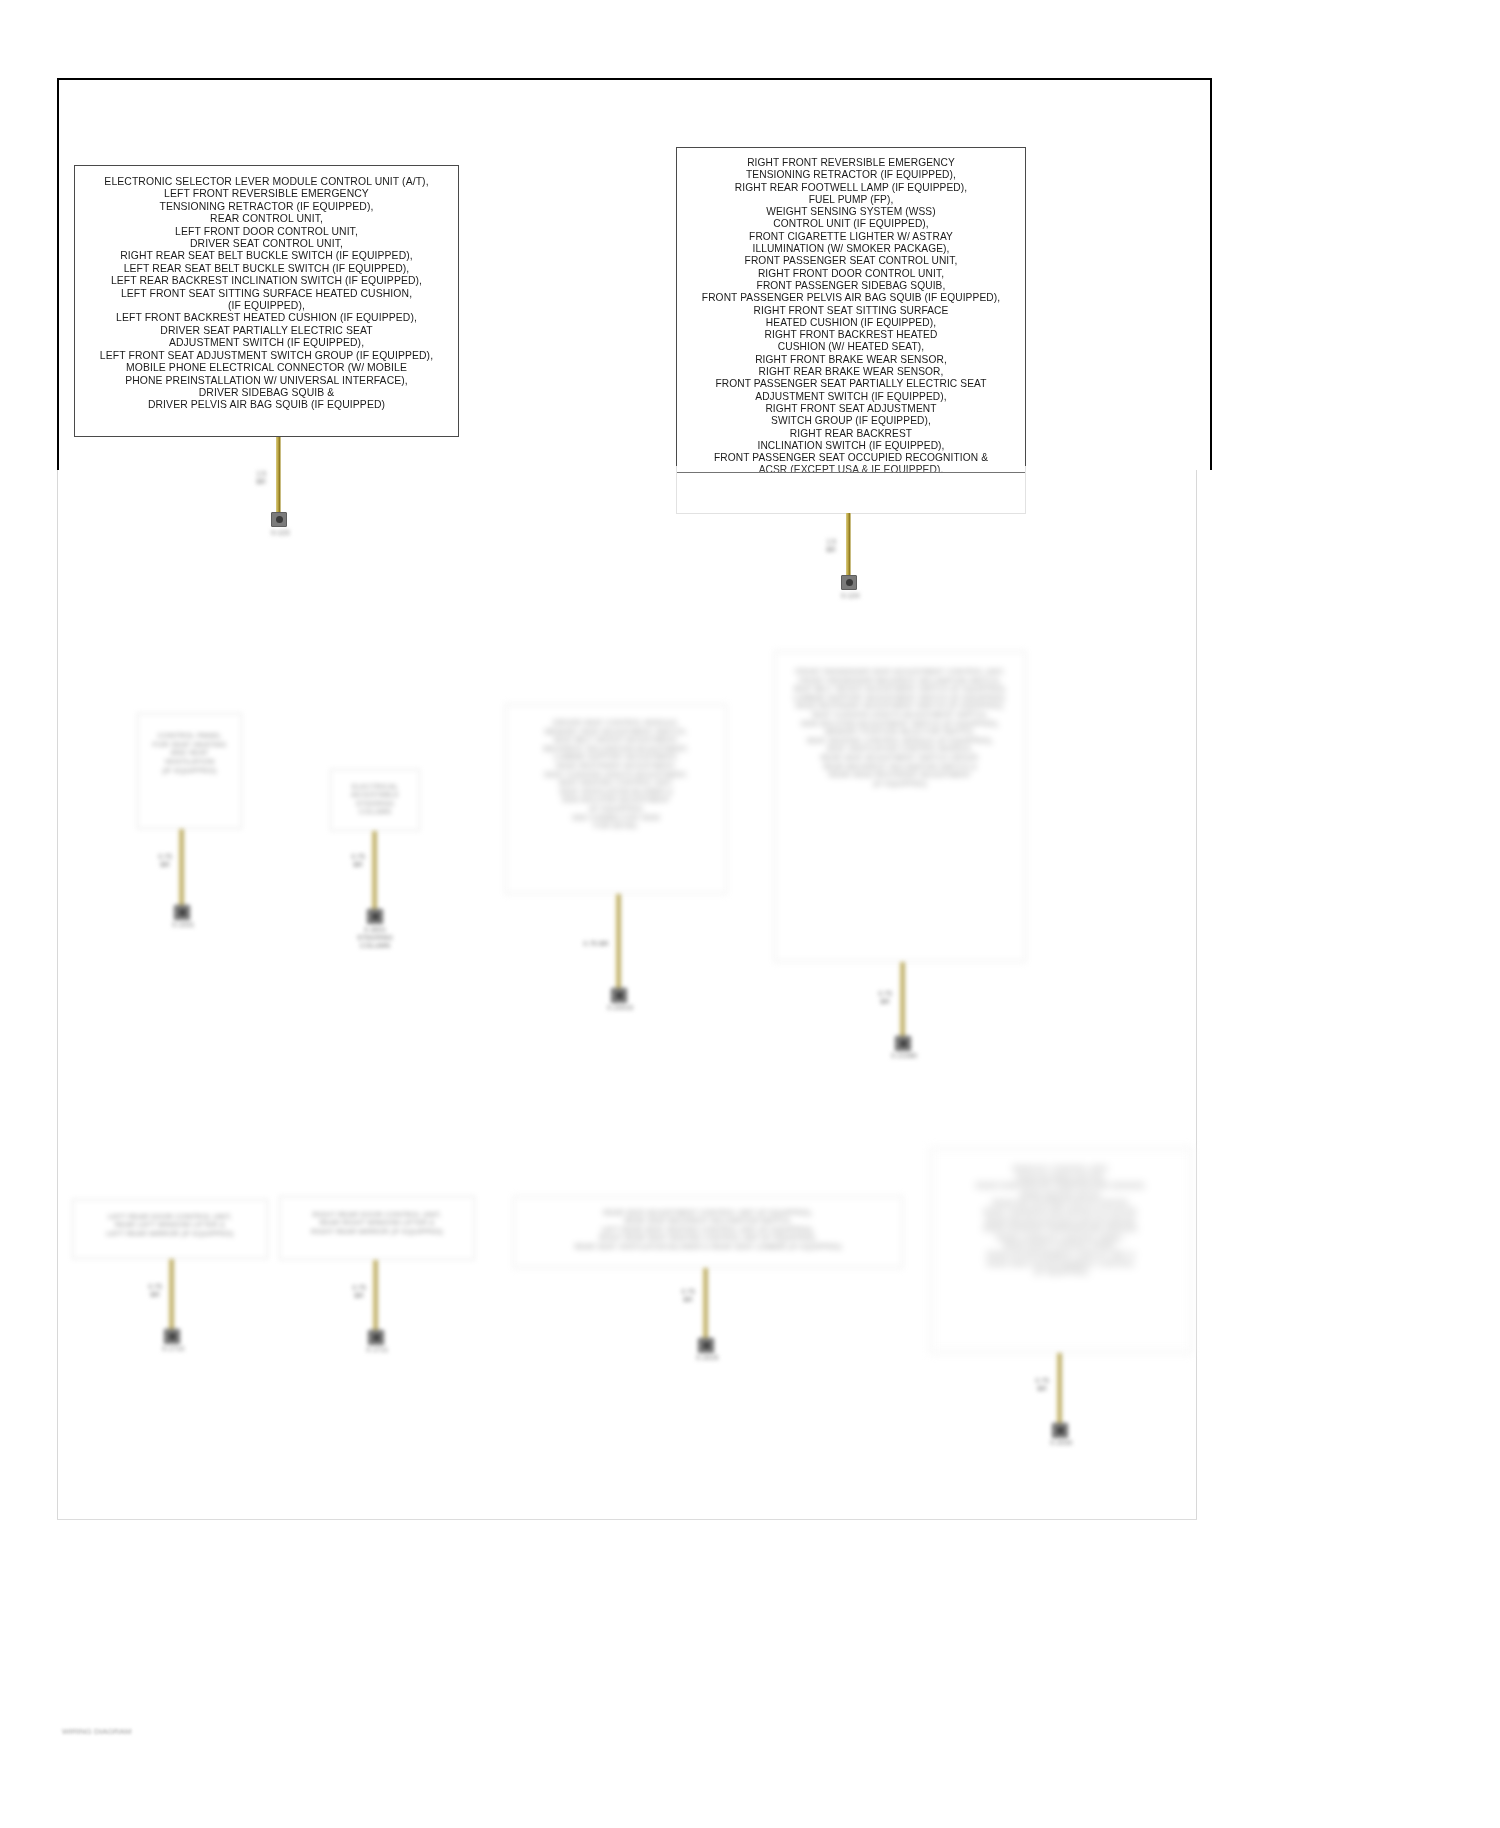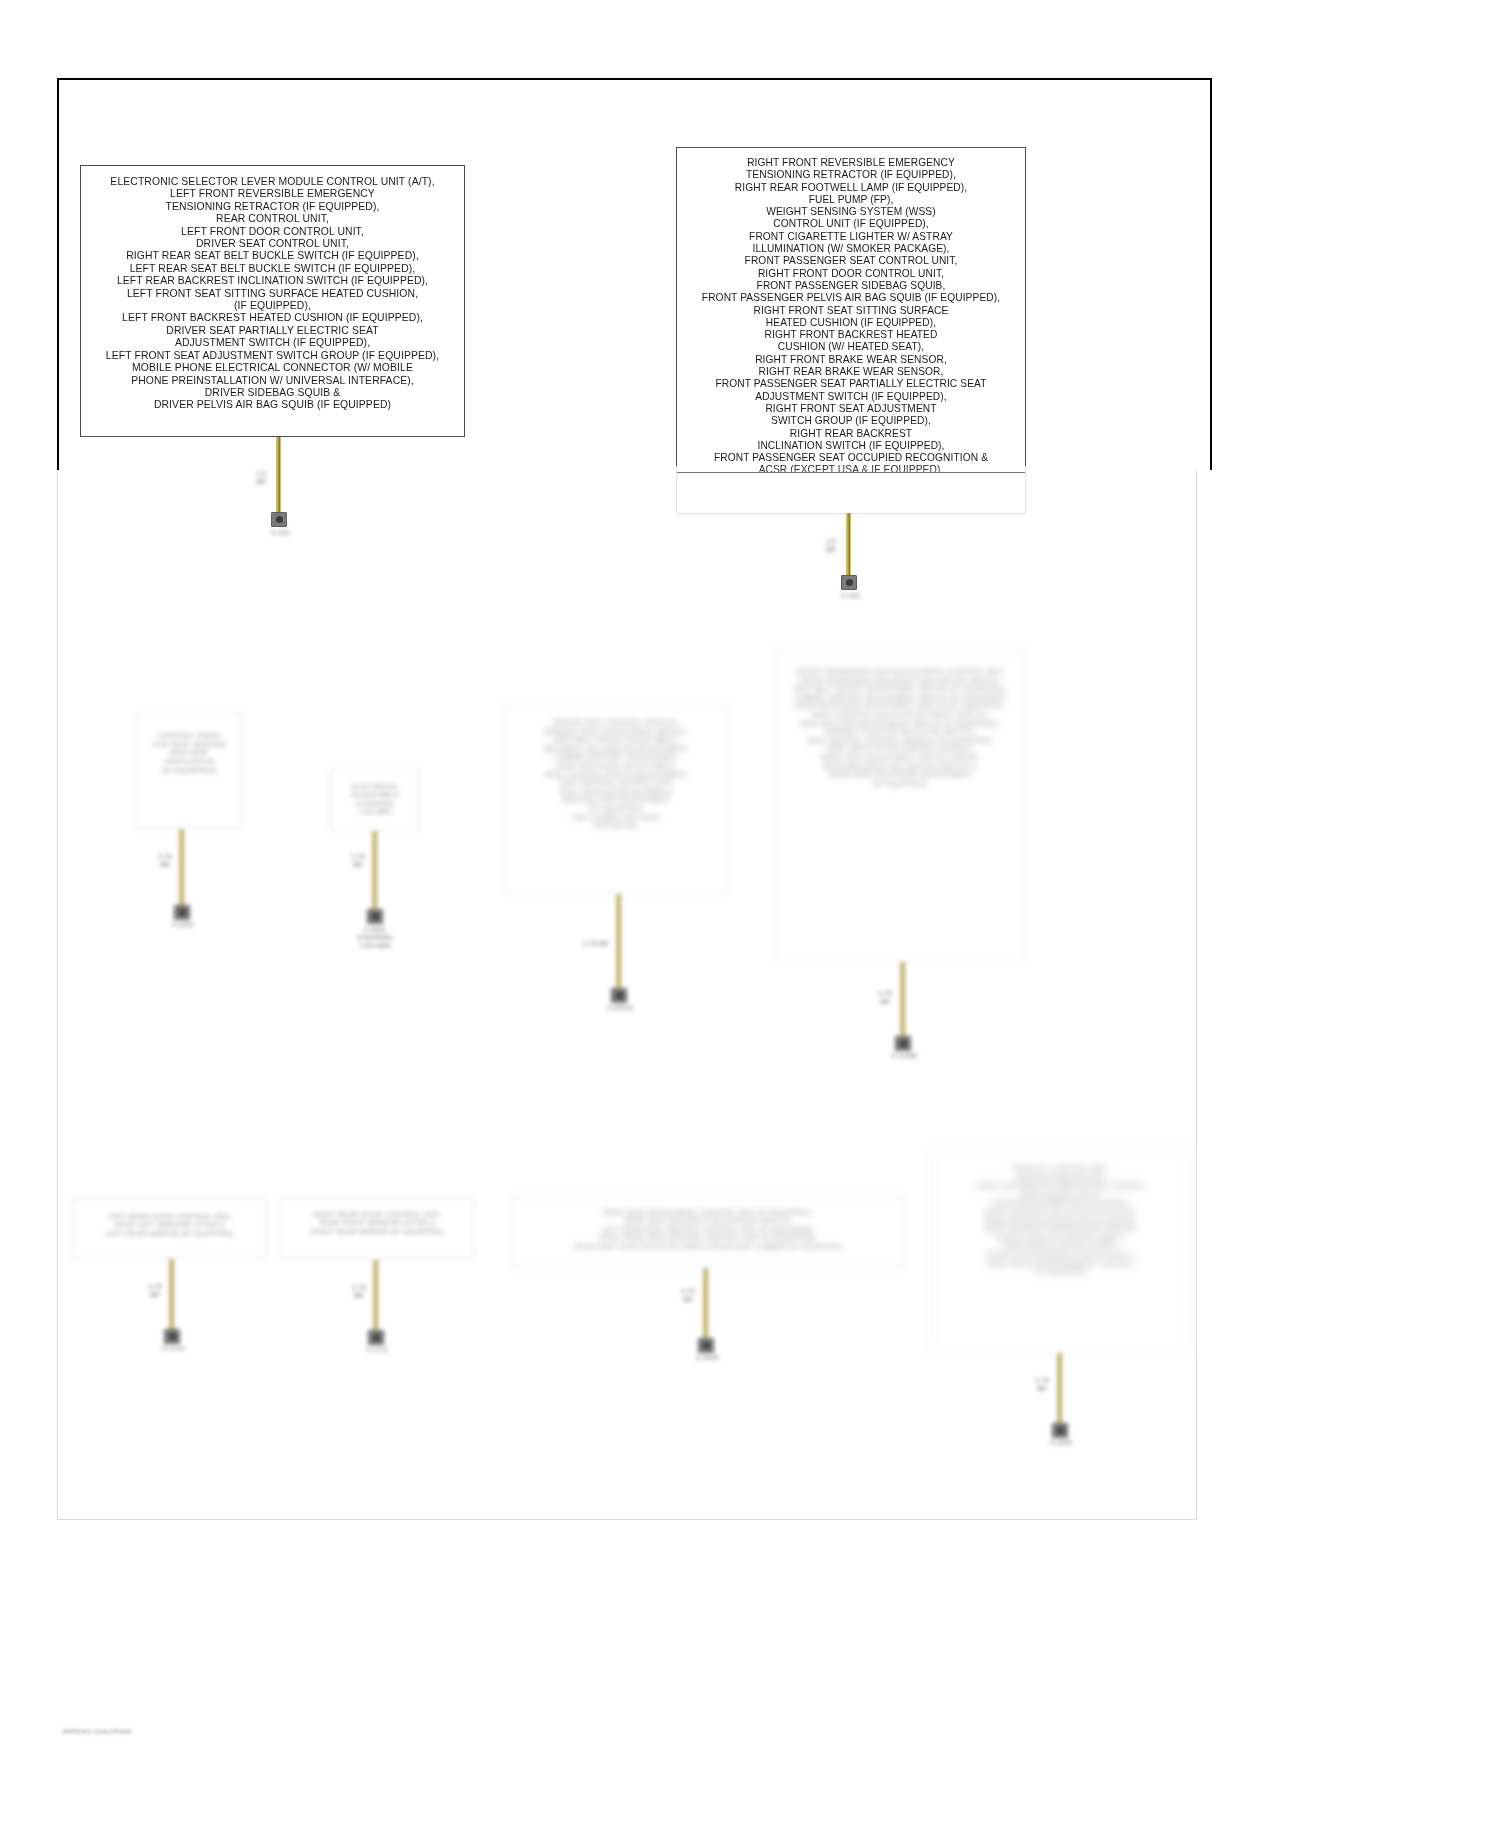--- a/index.html
+++ b/index.html
@@ -125,21 +125,21 @@
 </style>
 </head>
 <body>
 
 <div class="page">
 
   <div class="frame-top"></div>
   <div class="frame-bottom"></div>
   <div class="frame-bottom-rule"></div>
 
-  <div class="box sharp nowrapline" style="left:80px;top:165px;width:385px;height:272px;">ELECTRONIC SELECTOR LEVER MODULE CONTROL UNIT (A/T),
+  <div class="box sharp nowrapline" style="left:74px;top:165px;width:385px;height:272px;">ELECTRONIC SELECTOR LEVER MODULE CONTROL UNIT (A/T),
 LEFT FRONT REVERSIBLE EMERGENCY
 TENSIONING RETRACTOR (IF EQUIPPED),
 REAR CONTROL UNIT,
 LEFT FRONT DOOR CONTROL UNIT,
 DRIVER SEAT CONTROL UNIT,
 RIGHT REAR SEAT BELT BUCKLE SWITCH (IF EQUIPPED),
 LEFT REAR SEAT BELT BUCKLE SWITCH (IF EQUIPPED),
 LEFT REAR BACKREST INCLINATION SWITCH (IF EQUIPPED),
 LEFT FRONT SEAT SITTING SURFACE HEATED CUSHION,
 (IF EQUIPPED),

